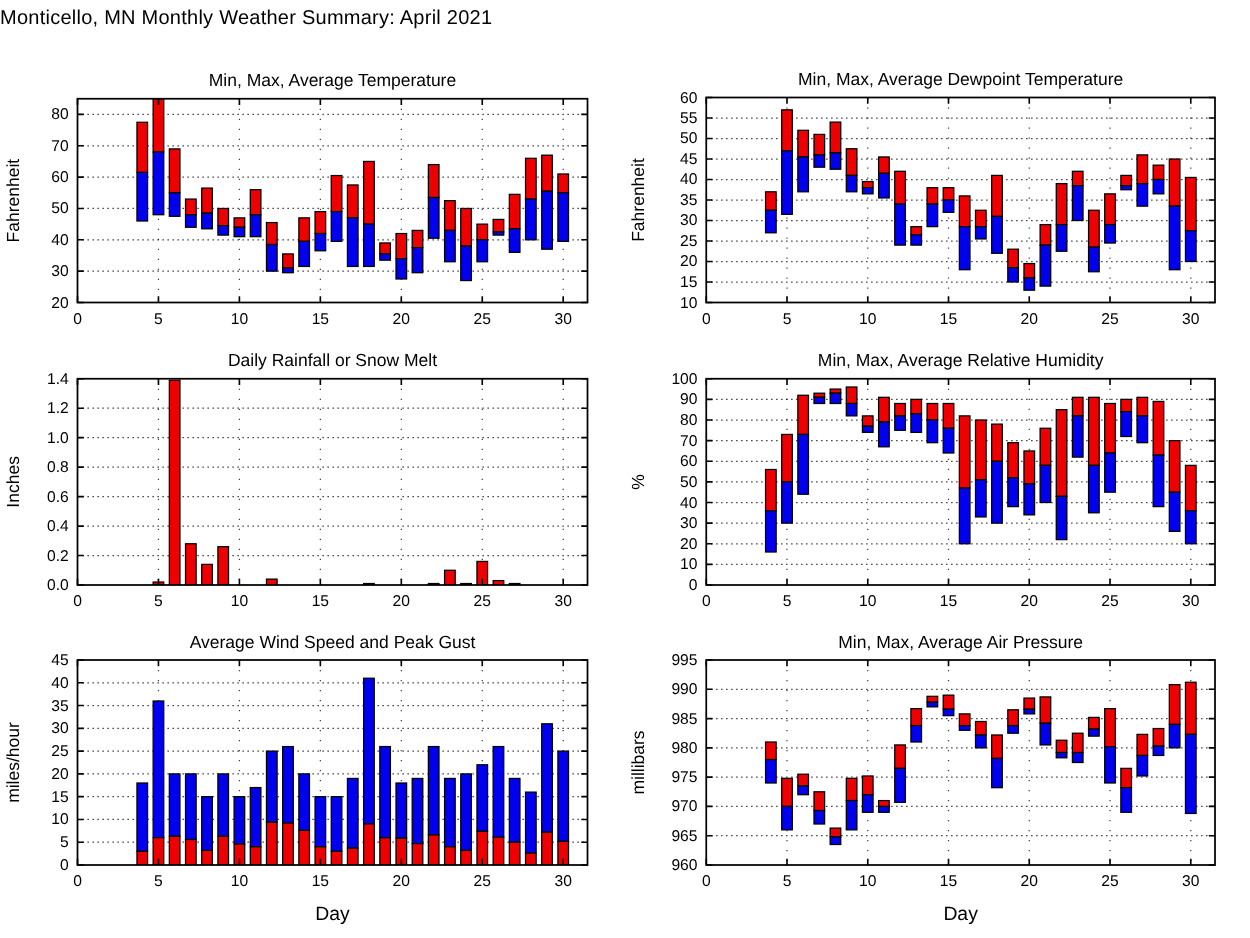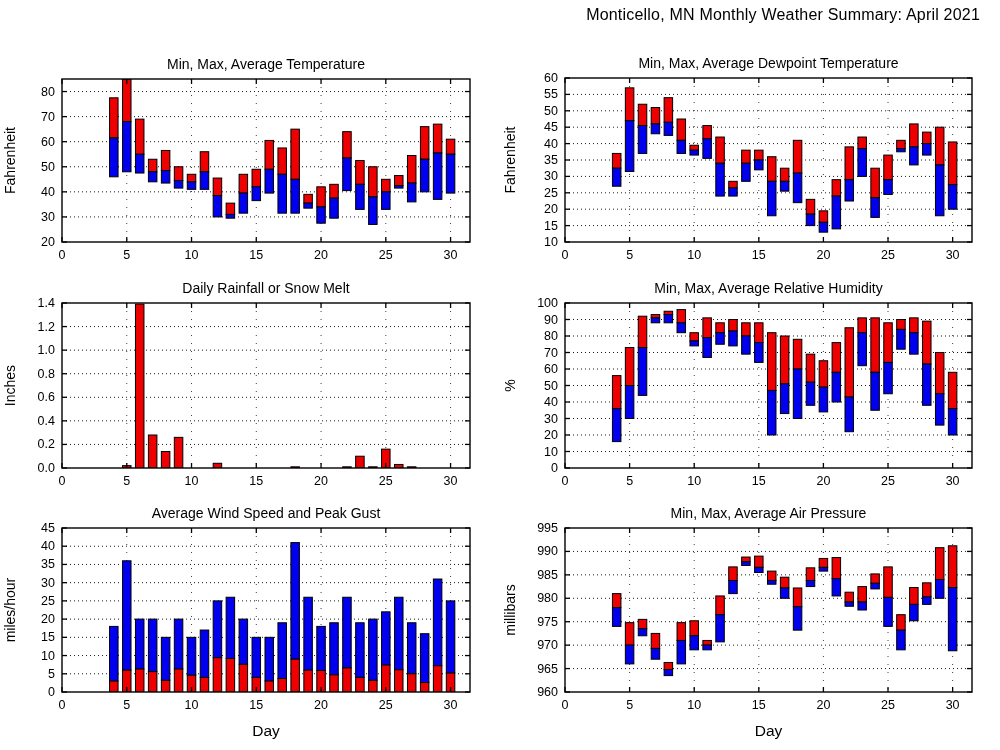--- a/index.html
+++ b/index.html
@@ -1,18 +1,18 @@
 <!DOCTYPE html>
 <html><head>
 <meta charset="utf-8">
 <style>
   html,body{margin:0;padding:0;background:#fff;}
   .page{position:relative;width:1000px;height:750px;background:#ffffff;overflow:hidden;
         font-family:"Liberation Sans",sans-serif;color:#000;}
-  .main-title{position:absolute;top:6px;left:0;width:980px;text-align:right;
+  .main-title{position:absolute;top:6px;left:0;width:980px;text-align:left;
         font-size:16px;font-weight:400;letter-spacing:.2px;}
   .chart-cell{position:absolute;}
   svg{display:block;}
   svg text{font-family:"Liberation Sans",sans-serif;fill:#000;}
   .grid-h{stroke:#000;stroke-width:1;stroke-dasharray:1 3;opacity:.9;}
   .grid-v{stroke:#000;stroke-width:1;stroke-dasharray:1 7;opacity:.75;}
   .frame{fill:none;stroke:#000;stroke-width:1.4;}
   .tick{stroke:#000;stroke-width:1.3;}
   .bar{stroke:#000;stroke-width:1;}
 </style>

